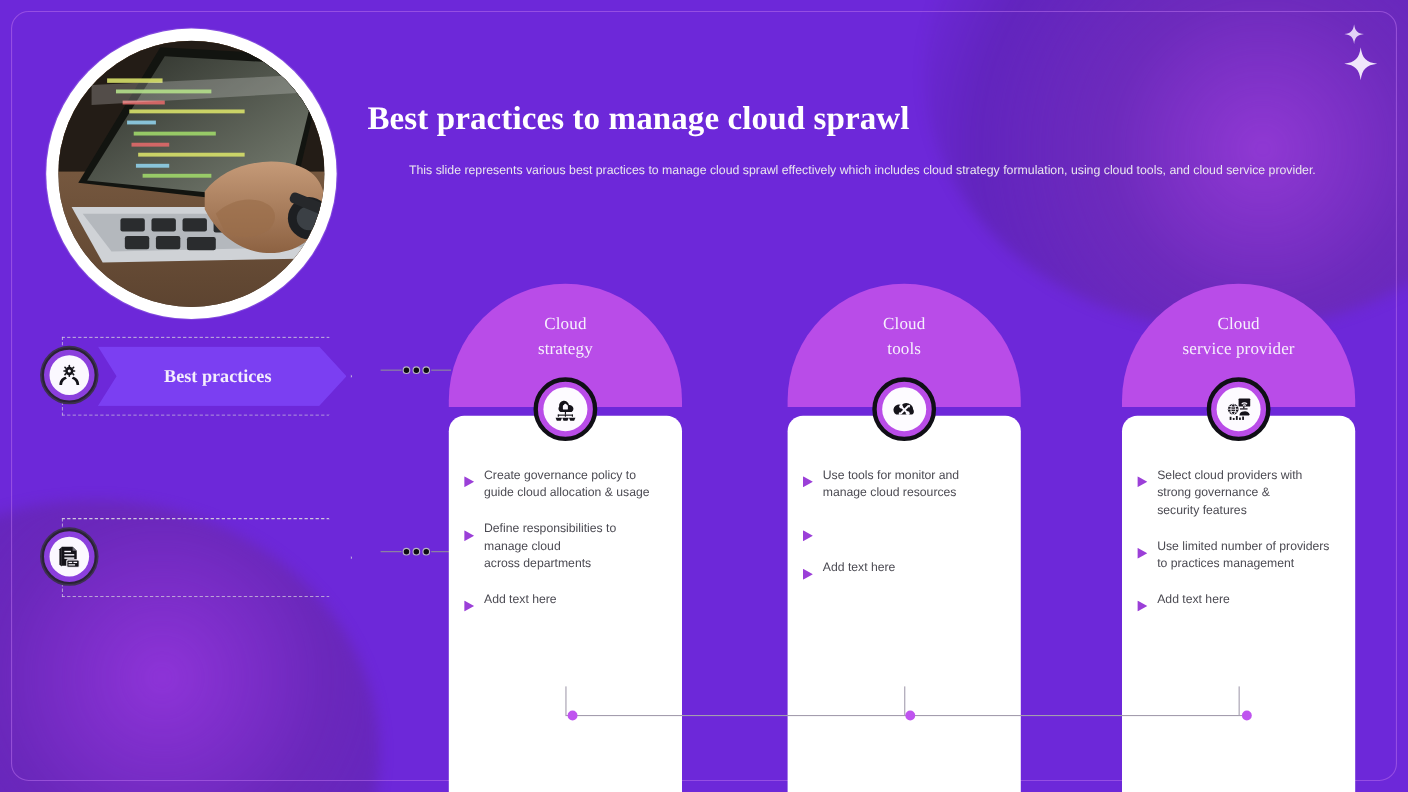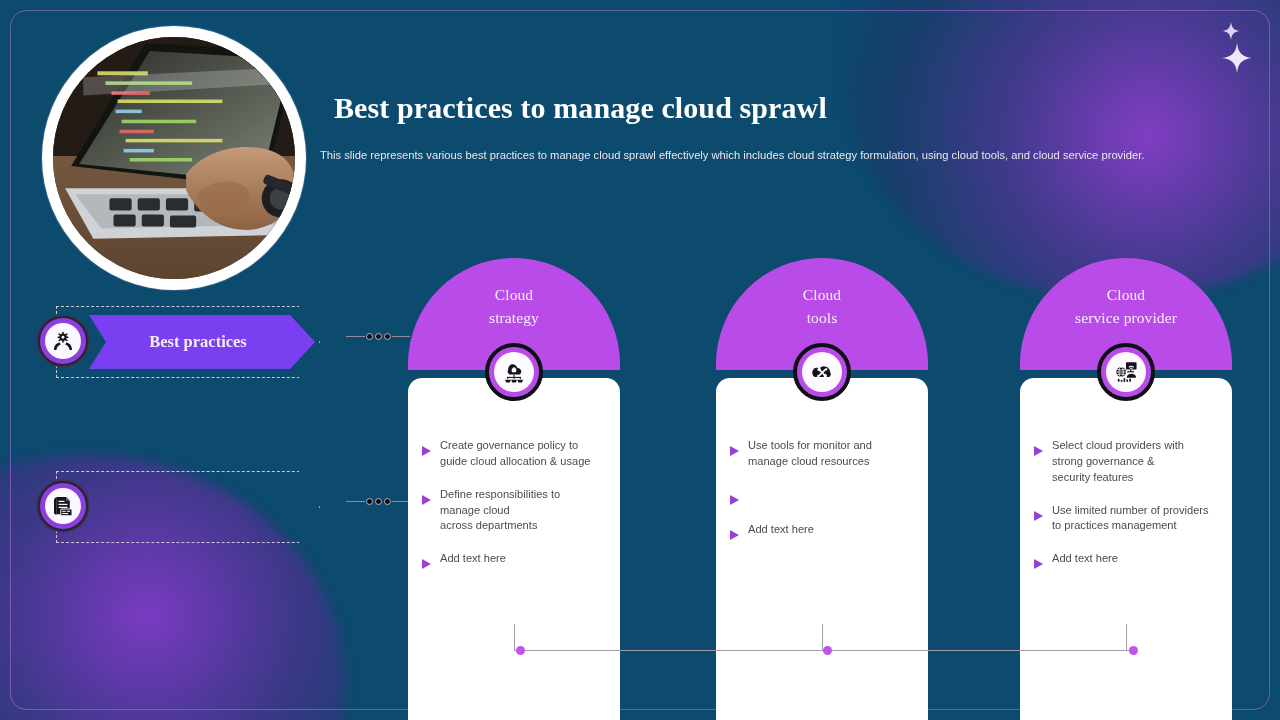--- a/index.html
+++ b/index.html
@@ -3,21 +3,21 @@
 <meta charset="utf-8">
 <style>
   * { margin:0; padding:0; box-sizing:border-box; }
   html,body { width:1280px; height:720px; overflow:hidden; }
   body {
     font-family:"Liberation Sans", sans-serif;
     background:#090810;
   }
   .slide {
     position:relative; width:1280px; height:720px;
-    background:#0c4a6e;
+    background:#6d28d9;
     overflow:hidden;
   }
   
   .glow-tr {
     position:absolute; right:-120px; top:-170px;
     width:560px; height:470px; border-radius:50%;
     background:radial-gradient(circle at 55% 65%, rgba(150,60,210,.85) 0%, rgba(110,45,165,.55) 32%, rgba(60,25,95,.22) 60%, rgba(14,13,18,0) 78%);
     filter:blur(6px);
   }
   .glow-bl {
@@ -48,22 +48,22 @@
   }
   .photo svg { display:block; width:100%; height:100%; }
   
   .title {
     position:absolute; left:334px; top:91px;
     font-family:"Liberation Serif", serif;
     font-weight:bold; font-size:30px; color:#ffffff;
     letter-spacing:.1px;
   }
   .subtitle {
-    position:absolute; left:320px; top:148px; width:900px;
-    font-size:11.2px; color:#e9e6ef; line-height:1.35;
+    position:absolute; left:334px; top:148px; width:900px;
+    font-size:11.2px; color:#e9e6ef; line-height:1.35;text-align:center;
   }
   
   .banner-group { position:absolute; }
   .banner-dash {
     position:absolute; left:56px; top:4px; width:264px; height:72px;
     border:1.3px dashed #cfc6dd;
     clip-path:polygon(0 0, 92% 0, 100% 50%, 92% 100%, 0 100%);
   }
   .banner-chev {
     position:absolute; left:89px; top:13px; width:226px; height:54px;
@@ -125,21 +125,21 @@
     display:flex; align-items:center; justify-content:center;
   }
   .icon-ring svg { display:block; }
   .card {
     position:absolute; left:0; top:120px; width:212px; height:504px;
     background:#ffffff;
     border-radius:14px;
     padding:42px 14px 0 14px;
     overflow:hidden;
   }
-  .bullets { margin-top:18px; }
+  .bullets { margin-top:5px; }
   .bullet {
     display:flex; align-items:flex-start; gap:9px;
     margin-bottom:17px;
   }
   .bullet .tri {
     flex:0 0 auto; margin-top:8px;
   }
   .bullet .tri svg { display:block; }
   .bullet p {
     font-size:11.1px; color:#4b4a52; line-height:1.43;

